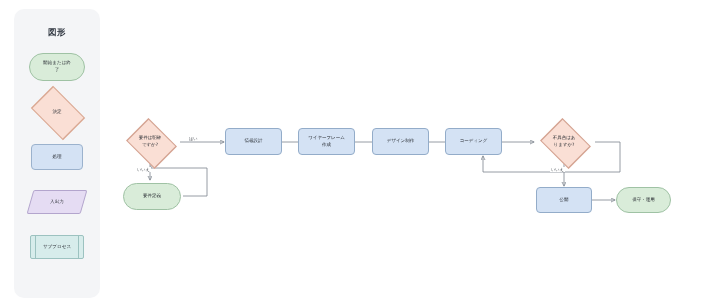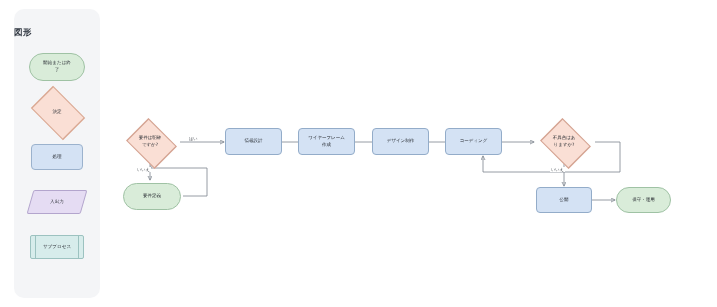--- a/index.html
+++ b/index.html
@@ -24,21 +24,21 @@
   
   .sidebar {
     width: 86px;
     margin: 9px 0 9px 14px;
     background: #f4f5f7;
     border-radius: 10px;
     box-sizing: border-box;
     padding: 10px 0 6px 0;
     display: flex;
     flex-direction: column;
-    align-items: flex-start;
+    align-items: center;
     flex: 0 0 auto;
   }
   .panel-title {
     font-size: 8.5px;
     color: #2f3640;
     letter-spacing: .5px;
     margin: 8px 0 14px 0;
     font-weight: 700;
   }
   .palette {

